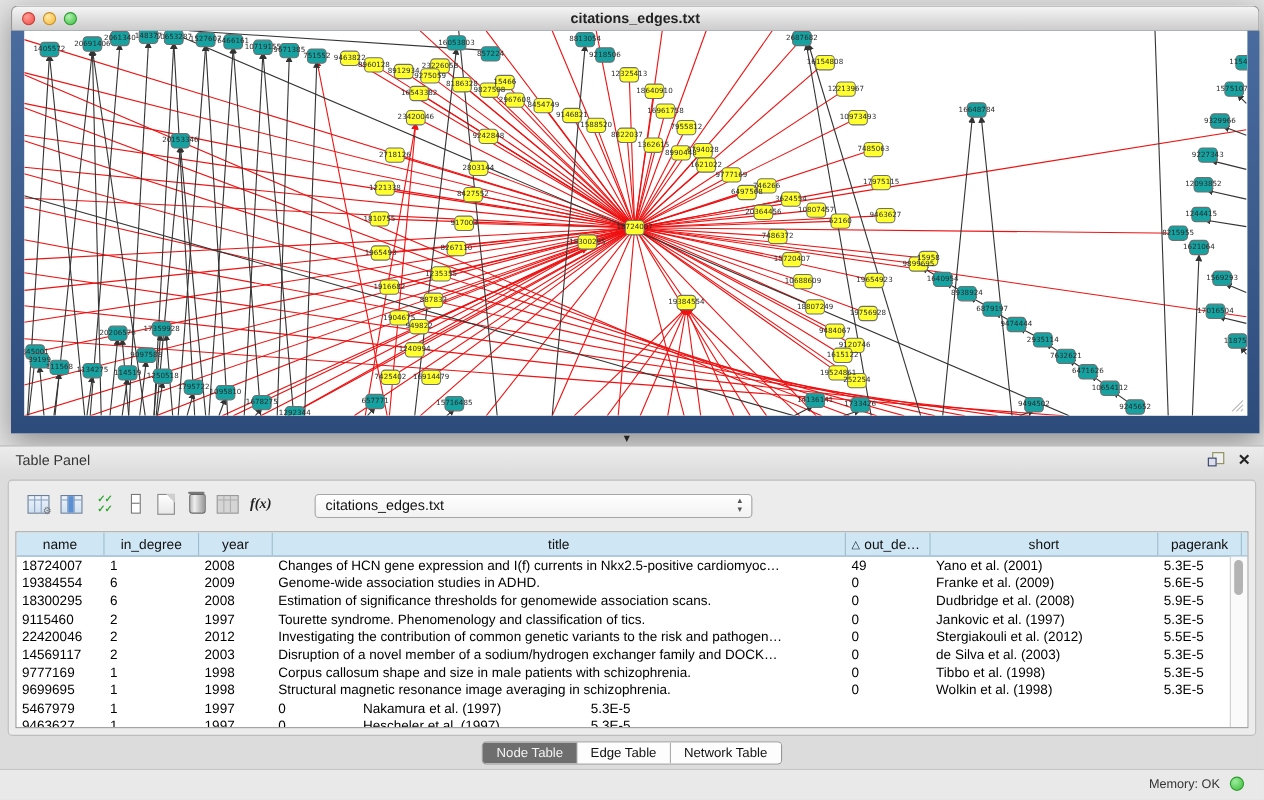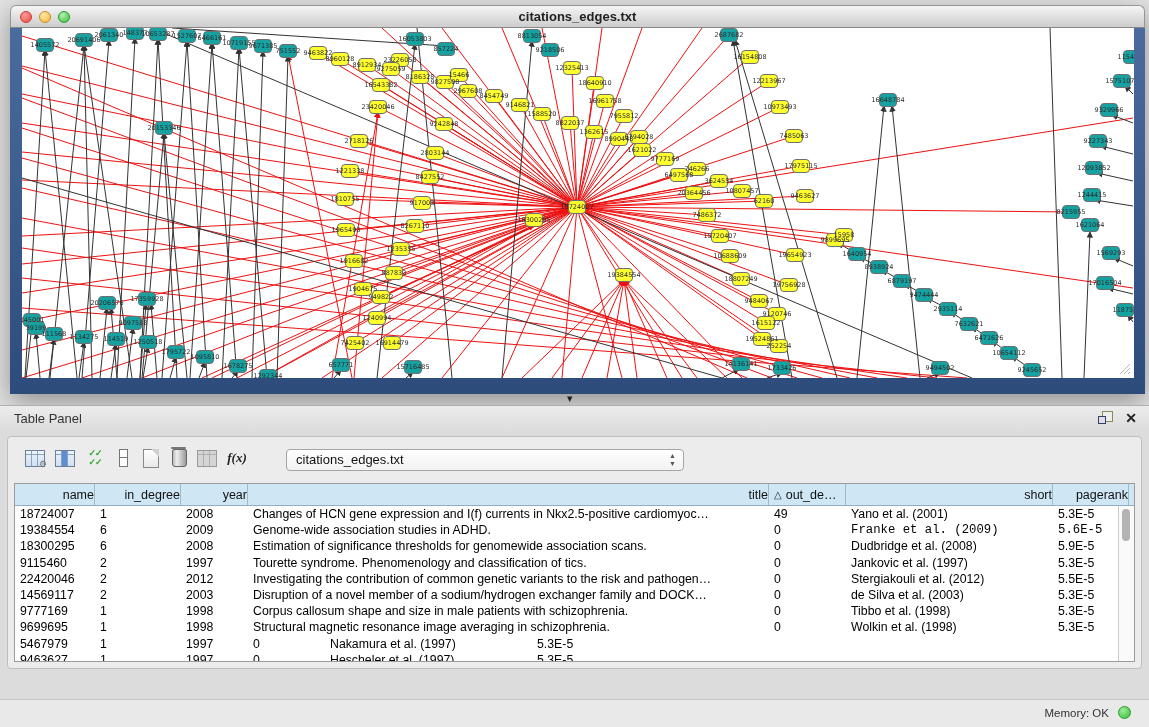--- a/index.html
+++ b/index.html
@@ -32,21 +32,21 @@
   .tp-close{font-size:14px;font-weight:bold;color:#222;line-height:14px;}
   .tp-inner{position:absolute;left:7px;right:7px;top:30px;bottom:32px;background:#ececec;border:1px solid #bdbdbd;border-radius:4px;}
 
   .toolbar{position:absolute;left:8px;top:5px;height:34px;right:8px;}
   .tb-icon{position:absolute;top:3px;width:26px;height:26px;display:flex;align-items:center;justify-content:center;}
   .combo{position:absolute;left:270px;top:7px;width:398px;height:22px;background:linear-gradient(#fff,#f2f2f2);border:1px solid #a5a5a5;border-radius:4px;box-sizing:border-box;font-size:13px;color:#111;line-height:20px;padding-left:9px;}
   .combo .arrows{position:absolute;right:7px;top:2px;font-size:7px;color:#555;line-height:8px;text-align:center;}
 
   .dtable{position:absolute;left:6px;right:6px;top:46px;bottom:6px;background:#fff;border:1px solid #9b9b9b;overflow:hidden;}
   .thead{display:flex;height:22px;background:#cfe7f5;border-bottom:1px solid #8fafc2;box-sizing:border-box;}
-  .hc{display:flex;align-items:center;justify-content:flex-end;font-size:12.5px;color:#111;border-right:1px solid #9fbccd;box-sizing:border-box;white-space:nowrap;overflow:hidden;}
+  .hc{display:flex;align-items:center;justify-content:center;font-size:12.5px;color:#111;border-right:1px solid #9fbccd;box-sizing:border-box;white-space:nowrap;overflow:hidden;}
   .hc.sorted{justify-content:flex-start;padding-left:5px;gap:4px;}
   .sort-glyph{font-size:10px;color:#123;}
   .trow{display:flex;height:16.2px;align-items:center;}
   .tc{font-size:12.3px;color:#000;padding-left:5px;white-space:nowrap;overflow:hidden;box-sizing:border-box;flex-shrink:0;}
   .vscroll{position:absolute;right:0;top:22px;bottom:0;width:15px;background:#fafafa;border-left:1px solid #ccc;}
   .vthumb{position:absolute;left:3px;top:3px;width:8px;height:32px;background:#b3b3b3;border-radius:4px;}
 
   .tabs{position:absolute;left:0;right:0;bottom:6px;display:flex;justify-content:center;}
   .tabset{display:flex;border:1px solid #979797;border-radius:4px;overflow:hidden;background:#fdfdfd;height:19px;}
   .tab{font-size:12px;color:#111;padding:0 12px;line-height:19px;border-right:1px solid #aaa;background:#fdfdfd;}
@@ -630,22 +630,22 @@
             <div class="tc" style="width: 77px;">49</div>
             <div class="tc" style="width: 207px;">Yano et al. (2001)</div>
             <div class="tc" style="width: 76px;">5.3E-5</div>
           </div>
           <div class="trow">
             <div class="tc" style="width: 80px;">19384554</div>
             <div class="tc" style="width: 86px;">6</div>
             <div class="tc" style="width: 67px;">2009</div>
             <div class="tc" style="width: 521px;">Genome-wide association studies in ADHD.</div>
             <div class="tc" style="width: 77px;">0</div>
-            <div class="tc" style="width: 207px; font-family: Liberation Mono, monospace;">Franke et al. (2009)</div>
-            <div class="tc" style="width: 76px; font-family: Liberation Mono, monospace;">5.6E-5</div>
+            <div class="tc" style="width: 207px;">Franke et al. (2009)</div>
+            <div class="tc" style="width: 76px;">5.6E-5</div>
           </div>
           <div class="trow">
             <div class="tc" style="width: 80px;">18300295</div>
             <div class="tc" style="width: 86px;">6</div>
             <div class="tc" style="width: 67px;">2008</div>
             <div class="tc" style="width: 521px;">Estimation of significance thresholds for genomewide association scans.</div>
             <div class="tc" style="width: 77px;">0</div>
             <div class="tc" style="width: 207px;">Dudbridge et al. (2008)</div>
             <div class="tc" style="width: 76px;">5.9E-5</div>
           </div>
@@ -710,18 +710,25 @@
             <div class="tc" style="width: 207px;">Hescheler et al. (1997)</div>
             <div class="tc" style="width: 76px;">5.3E-5</div>
           </div>
         </div>
       <div class="vscroll">
         <div class="vthumb"></div>
       </div>
     </div>
   </div>
 
+  <div class="tabs">
+    <div class="tabset">
+        <div class="tab active">Node Table</div>
+        <div class="tab">Edge Table</div>
+        <div class="tab">Network Table</div>
+      </div>
+  </div>
 </div>
 
 <div class="status-bar">
   <div class="mem-label">Memory: OK</div>
   <div class="mem-dot"></div>
 </div>
 
 </body></html>

